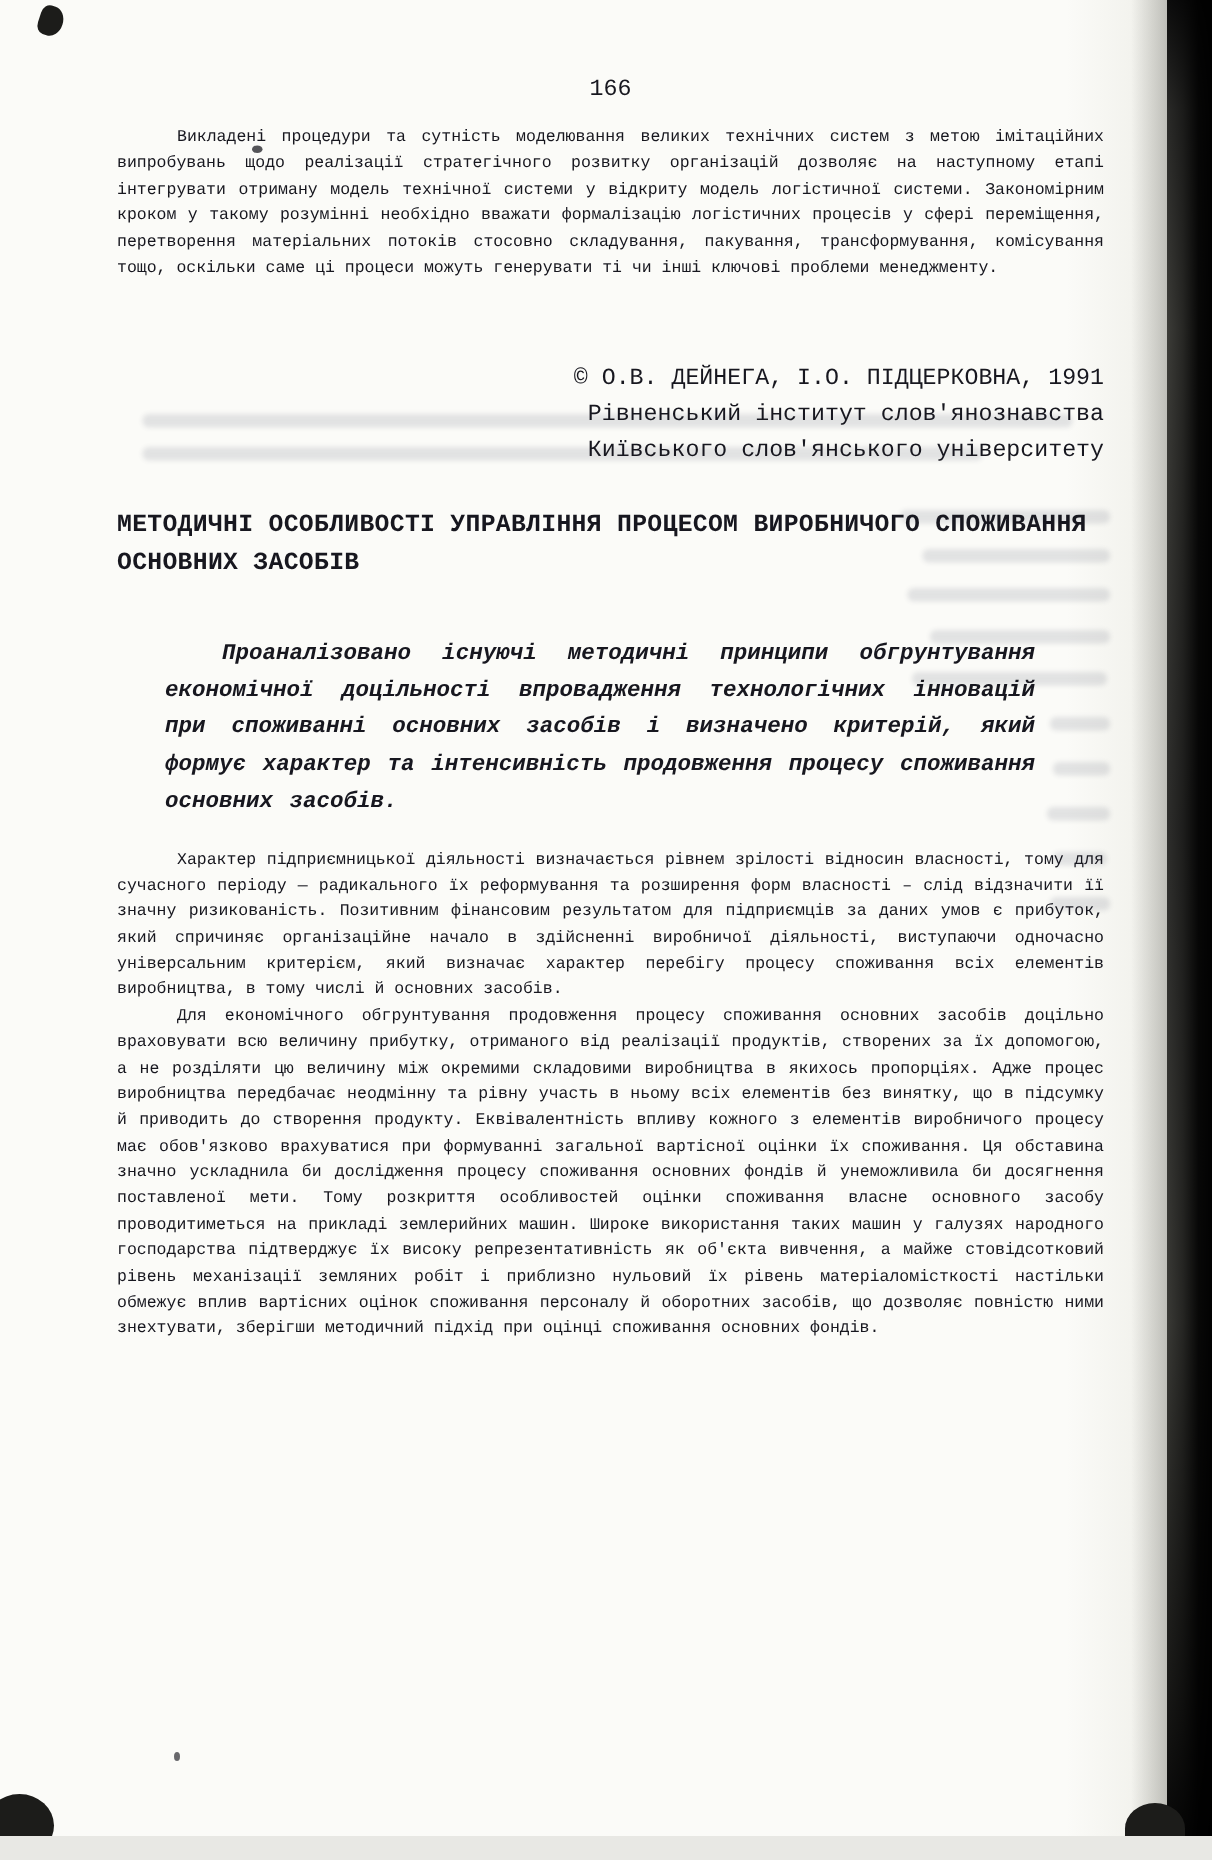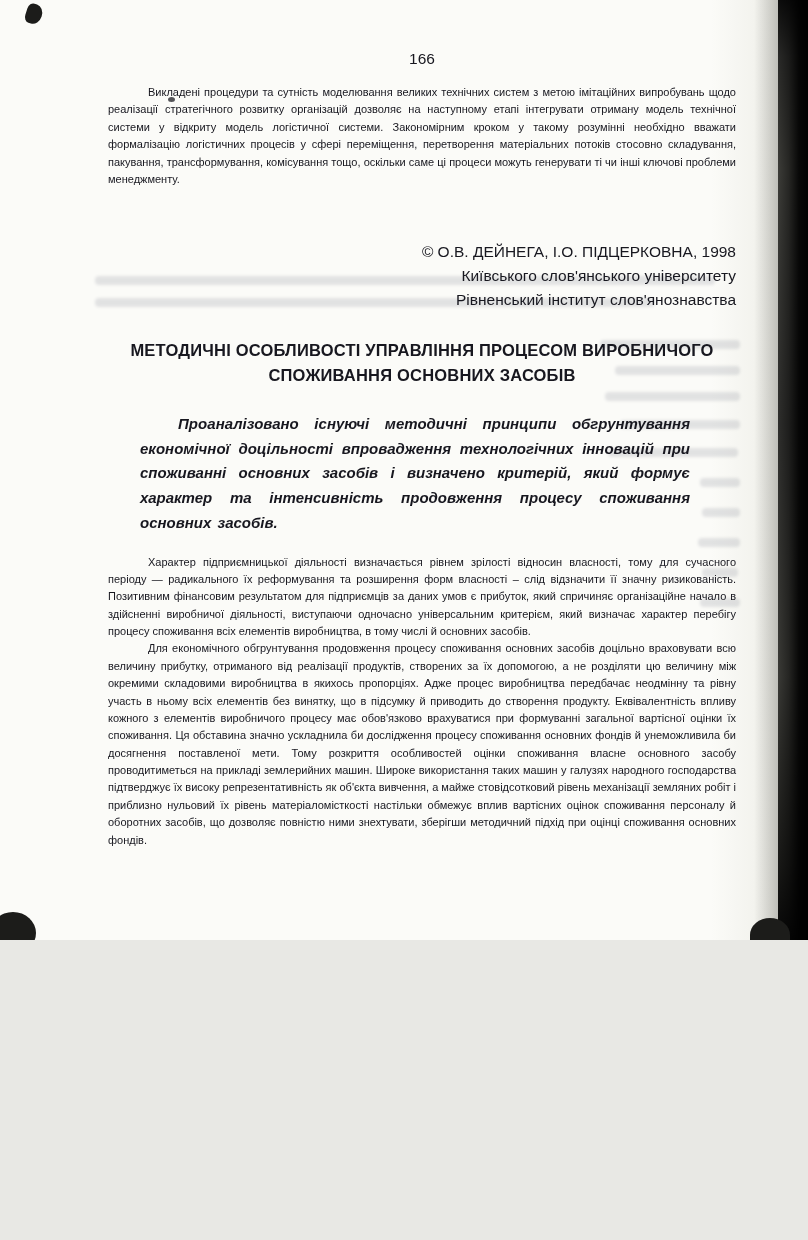--- a/index.html
+++ b/index.html
@@ -3,28 +3,27 @@
 <meta charset="utf-8">
 <style>
   html, body {
     margin: 0;
     padding: 0;
     background: #e8e8e4;
   }
   .scan {
     position: relative;
     width: 808px;
-    height: 940px;
+    height: 1224px;
     margin: 0 auto;
     background: linear-gradient(to right, #fbfbf8 0%, #fbfbf8 88%, #efefe9 96%, #d8d8d2 100%);
     overflow: hidden;
-    font-family: Liberation Sans, sans-serif;
+    font-family: Liberation Mono, monospace;
     color: #17171f;
     box-sizing: border-box;
-    padding-left: 30px;
   }
   .content {
     position: relative;
     box-sizing: border-box;
     padding: 50px 72px 0 78px;
     z-index: 2;
   }
   .page-number {
     text-align: center;
     font-size: 15.5px;
@@ -40,24 +39,23 @@
   .ghost-gap { height: 52px; position: relative; }
   .byline {
     text-align: right;
     font-size: 15.5px;
     line-height: 1.55;
     margin: 0 0 26px 0;
   }
   h1.title {
     font-size: 16.5px;
     font-weight: 700;
-    text-align: center;
     line-height: 1.5;
     letter-spacing: 0.2px;
-    margin: 0 0 24px 0;
+    margin: 0 0 36px 0;
   }
   p.abstract {
     font-size: 15px;
     font-weight: 700;
     font-style: italic;
     line-height: 1.65;
     text-align: justify;
     text-indent: 38px;
     margin: 0 46px 18px 32px;
     word-spacing: 2px;
@@ -134,23 +132,23 @@
 
   <div class="content">
 
     <div class="page-number">166</div>
 
     <p class="body-text indent">Викладені процедури та сутність моделювання великих технічних систем з метою імітаційних випробувань щодо реалізації стратегічного розвитку організацій дозволяє на наступному етапі інтегрувати отриману модель технічної системи у відкриту модель логістичної системи. Закономірним кроком у такому розумінні необхідно вважати формалізацію  логістичних процесів у сфері переміщення, перетворення матеріальних потоків стосовно складування, пакування, трансформування, комісування тощо, оскільки саме ці процеси можуть генерувати ті чи інші ключові проблеми менеджменту.</p>
 
     <div class="ghost-gap"></div>
 
     <div class="byline">
-      <div>© О.В. ДЕЙНЕГА, І.О. ПІДЦЕРКОВНА, 1998</div>
+      <div>© О.В. ДЕЙНЕГА, І.О. ПІДЦЕРКОВНА, 1991</div>
+      <div>Рівненський інститут слов'янознавства</div>
       <div>Київського слов'янського університету</div>
-      <div>Рівненський інститут слов'янознавства</div>
     </div>
 
     <h1 class="title">МЕТОДИЧНІ ОСОБЛИВОСТІ УПРАВЛІННЯ ПРОЦЕСОМ ВИРОБНИЧОГО СПОЖИВАННЯ ОСНОВНИХ ЗАСОБІВ</h1>
 
     <p class="abstract">Проаналізовано існуючі методичні принципи обгрунтування економічної доцільності впровадження технологічних інновацій при споживанні основних засобів і визначено критерій, який формує характер та інтенсивність продовження процесу споживання основних засобів.</p>
 
     <p class="body-text indent">Характер підприємницької діяльності визначається рівнем зрілості відносин власності, тому для сучасного періоду — радикального їх реформування та розширення форм власності – слід відзначити її значну ризикованість. Позитивним фінансовим результатом для підприємців за даних умов є прибуток, який спричиняє організаційне начало в здійсненні виробничої діяльності, виступаючи одночасно універсальним критерієм, який визначає характер перебігу процесу споживання всіх елементів виробництва, в тому числі й основних засобів.</p>
 
     <p class="body-text indent">Для економічного обгрунтування продовження процесу споживання основних засобів доцільно враховувати всю величину прибутку, отриманого від реалізації продуктів, створених за їх допомогою, а не розділяти цю величину між окремими складовими виробництва в якихось пропорціях. Адже процес виробництва передбачає неодмінну та рівну участь в ньому всіх елементів без винятку, що в підсумку й приводить до створення продукту. Еквівалентність впливу кожного з елементів виробничого процесу має обов'язково врахуватися при формуванні загальної вартісної оцінки їх споживання. Ця обставина значно ускладнила би дослідження процесу споживання основних фондів й унеможливила би досягнення поставленої мети. Тому розкриття особливостей оцінки споживання власне основного засобу проводитиметься на прикладі землерийних машин. Широке використання таких машин у галузях народного господарства підтверджує їх високу репрезентативність як об'єкта вивчення, а майже стовідсотковий рівень механізації земляних робіт і приблизно нульовий їх рівень матеріаломісткості настільки обмежує вплив вартісних оцінок споживання персоналу й оборотних засобів, що дозволяє повністю ними знехтувати, зберігши методичний підхід при оцінці споживання основних фондів.</p>
 

